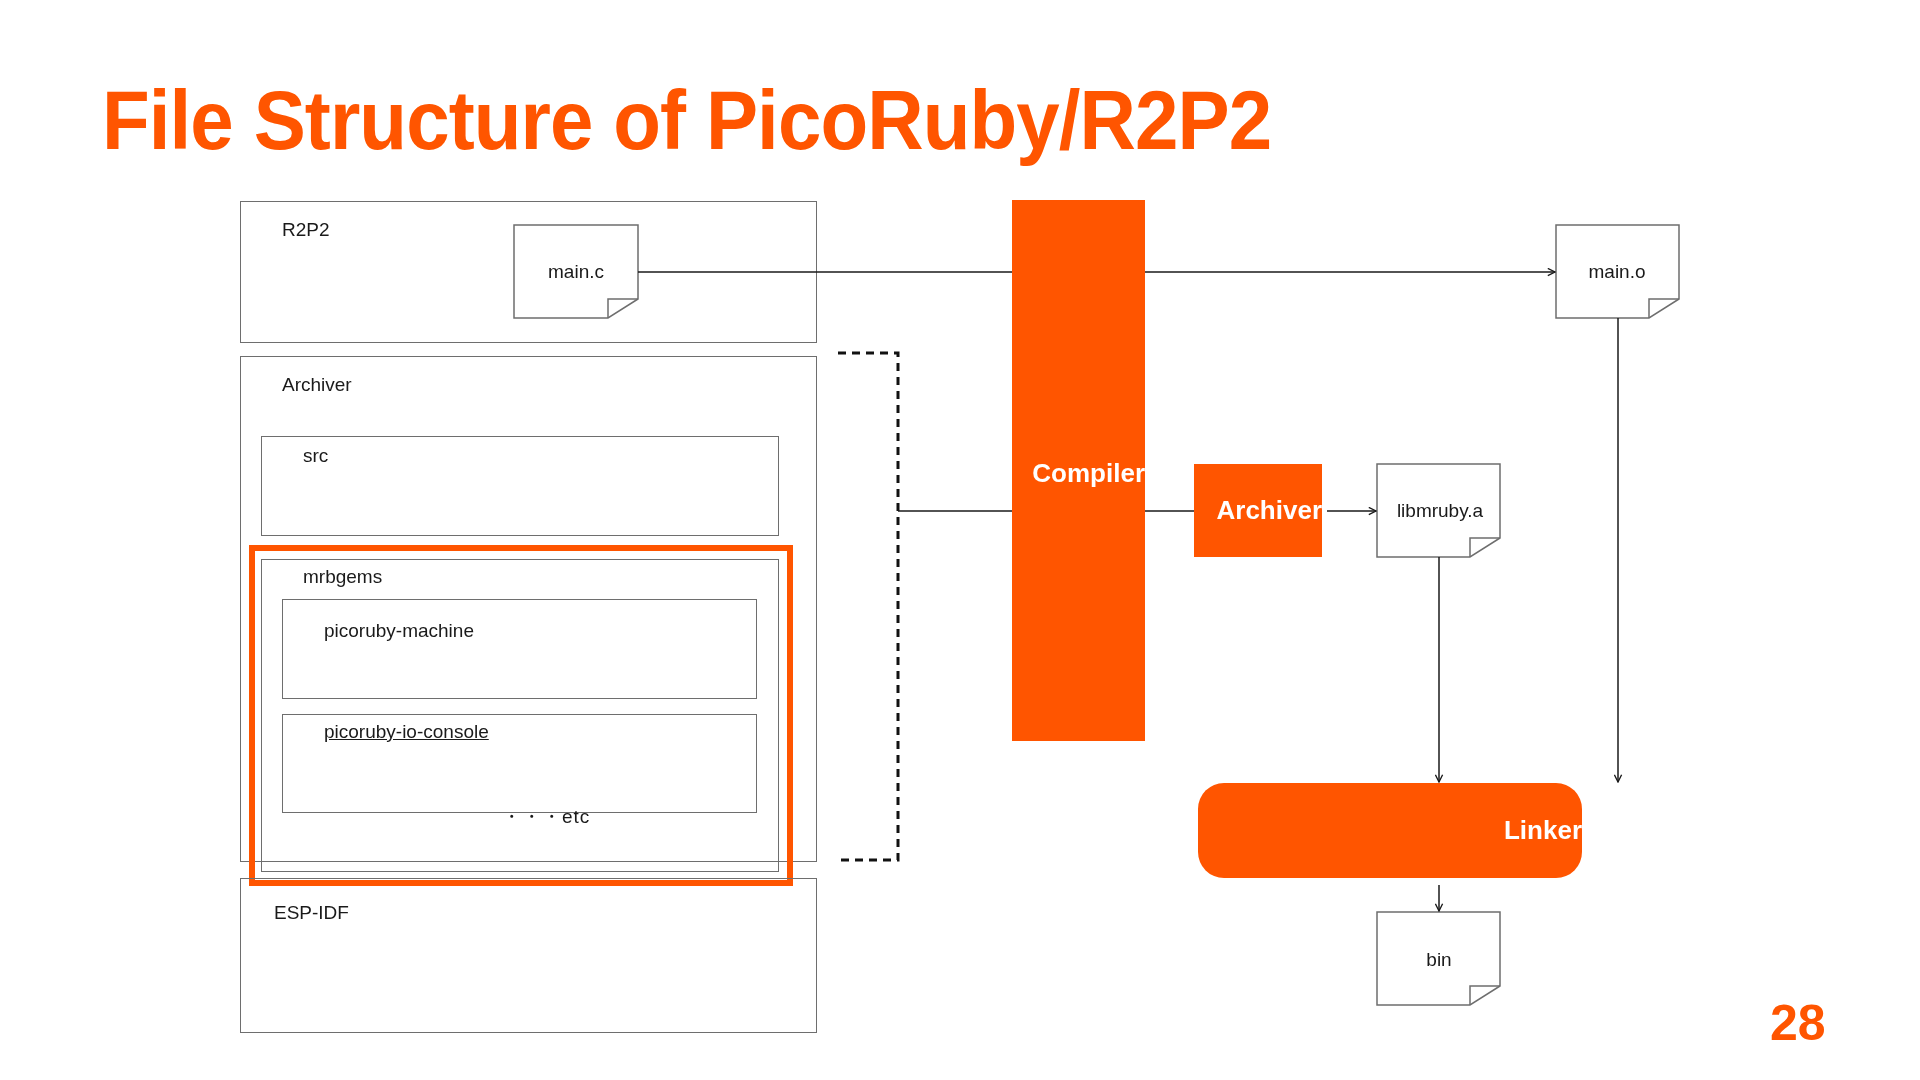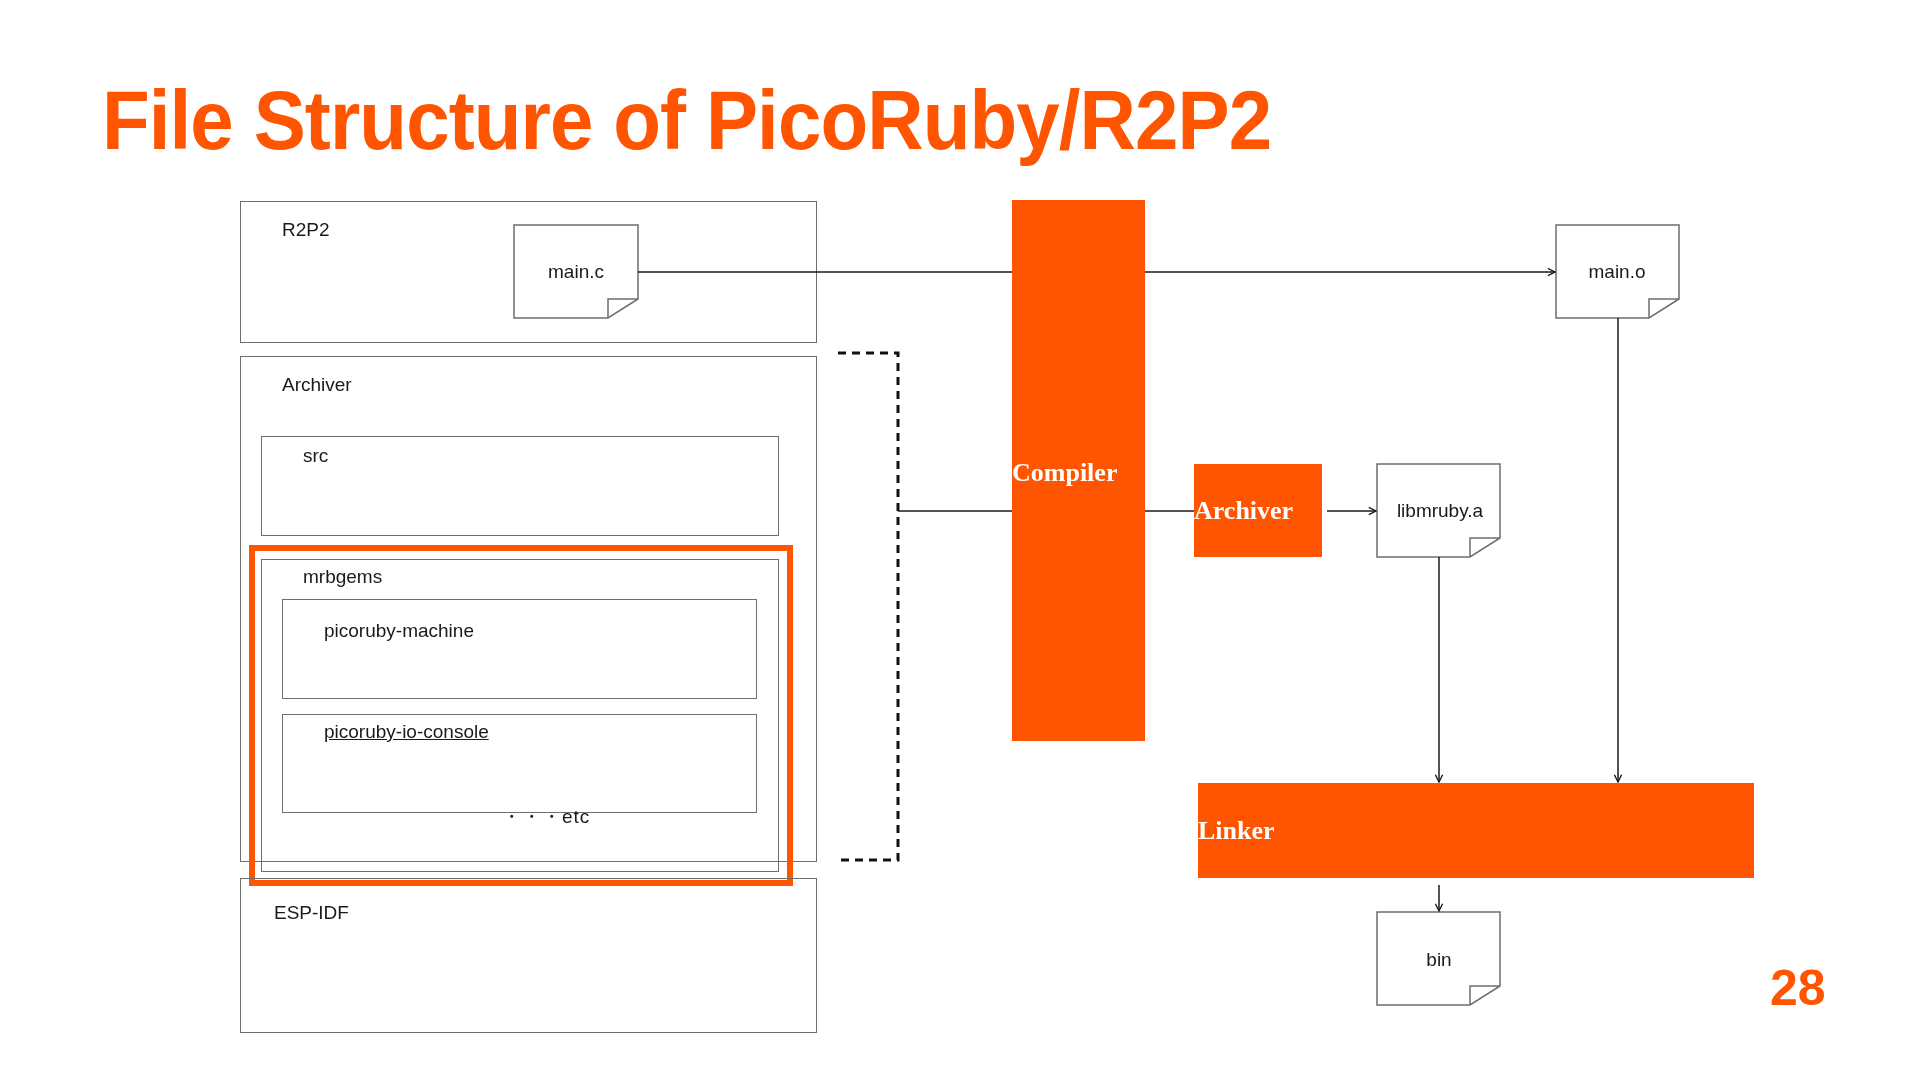--- a/index.html
+++ b/index.html
@@ -5,28 +5,28 @@
     html, body { margin: 0; padding: 0; background: #ffffff; }
     body { width: 1920px; height: 1080px; position: relative; overflow: hidden; font-family: "Liberation Sans", sans-serif; color: #1a1a1a; }
     .title {
       position: absolute; left: 102px; top: 72px;
       font-family: "Liberation Sans", sans-serif; font-weight: bold;
       font-size: 84px; line-height: 96px; color: #FF5500;
       letter-spacing: -1px; white-space: nowrap;
       transform-origin: left top; transform: scaleX(0.93);
     }
     .page-num {
-      position: absolute; left: 1770px; top: 960px;
+      position: absolute; left: 1770px; top: 995px;
       font-family: "Liberation Sans", sans-serif; font-weight: bold;
       font-size: 50px; line-height: 56px; color: #FF5500;
     }
     .box { position: absolute; border: 1.5px solid #6e6e6e; box-sizing: border-box; background: transparent; }
     .lbl { position: absolute; font-size: 19px; line-height: 22px; color: #1a1a1a; white-space: nowrap; margin-left: 24px; }
     .hl { position: absolute; border: 6px solid #FF5500; box-sizing: border-box; }
-    .orange-block { position: absolute; background: #FF5500; color: #ffffff; font-weight: bold; display: flex; align-items: center; justify-content: flex-start; font-size: 26px; font-family: Liberation Serif, serif; }
+    .orange-block { position: absolute; background: #FF5500; color: #ffffff; font-weight: bold; display: flex; align-items: center; justify-content: flex-end; font-size: 26px; }
     .orange-block span { white-space: nowrap; }
     svg.overlay { position: absolute; left: 0; top: 0; }
     .doc-label { font-family: "Liberation Sans", sans-serif; font-size: 19px; fill: #1a1a1a; }
   </style>
 </head>
 <body>
 
 <div class="title">File Structure of PicoRuby/R2P2</div>
 
 <div class="box" style="left:240px; top:201px; width:577px; height:142px;"></div>
@@ -52,21 +52,21 @@
 
 <div class="box" style="left:240px; top:878px; width:577px; height:155px;"></div>
 <div class="lbl" style="left:250px; top:902px;">ESP-IDF</div>
 
 <div class="orange-block" style="left:1012px; top:200px; width:133px; height:541px; align-items:flex-start;">
   <span style="margin-top:258px;">Compiler</span>
 </div>
 <div class="orange-block" style="left:1194px; top:464px; width:128px; height:93px;">
   <span>Archiver</span>
 </div>
-<div class="orange-block" style="left:1198px; top:783px; width:556px; height:95px;">
+<div class="orange-block" style="left:1198px; top:783px; width:384px; height:95px;border-radius:26px;">
   <span>Linker</span>
 </div>
 
 <svg class="overlay" width="1920" height="1080" viewBox="0 0 1920 1080">
   <defs>
     <marker id="arr" viewBox="0 0 10 10" refX="9" refY="5" markerWidth="9" markerHeight="9" orient="auto" markerUnits="userSpaceOnUse">
       <path d="M1,1 L9,5 L1,9" fill="none" stroke="#1a1a1a" stroke-width="1.5"></path>
     </marker>
   </defs>
 

